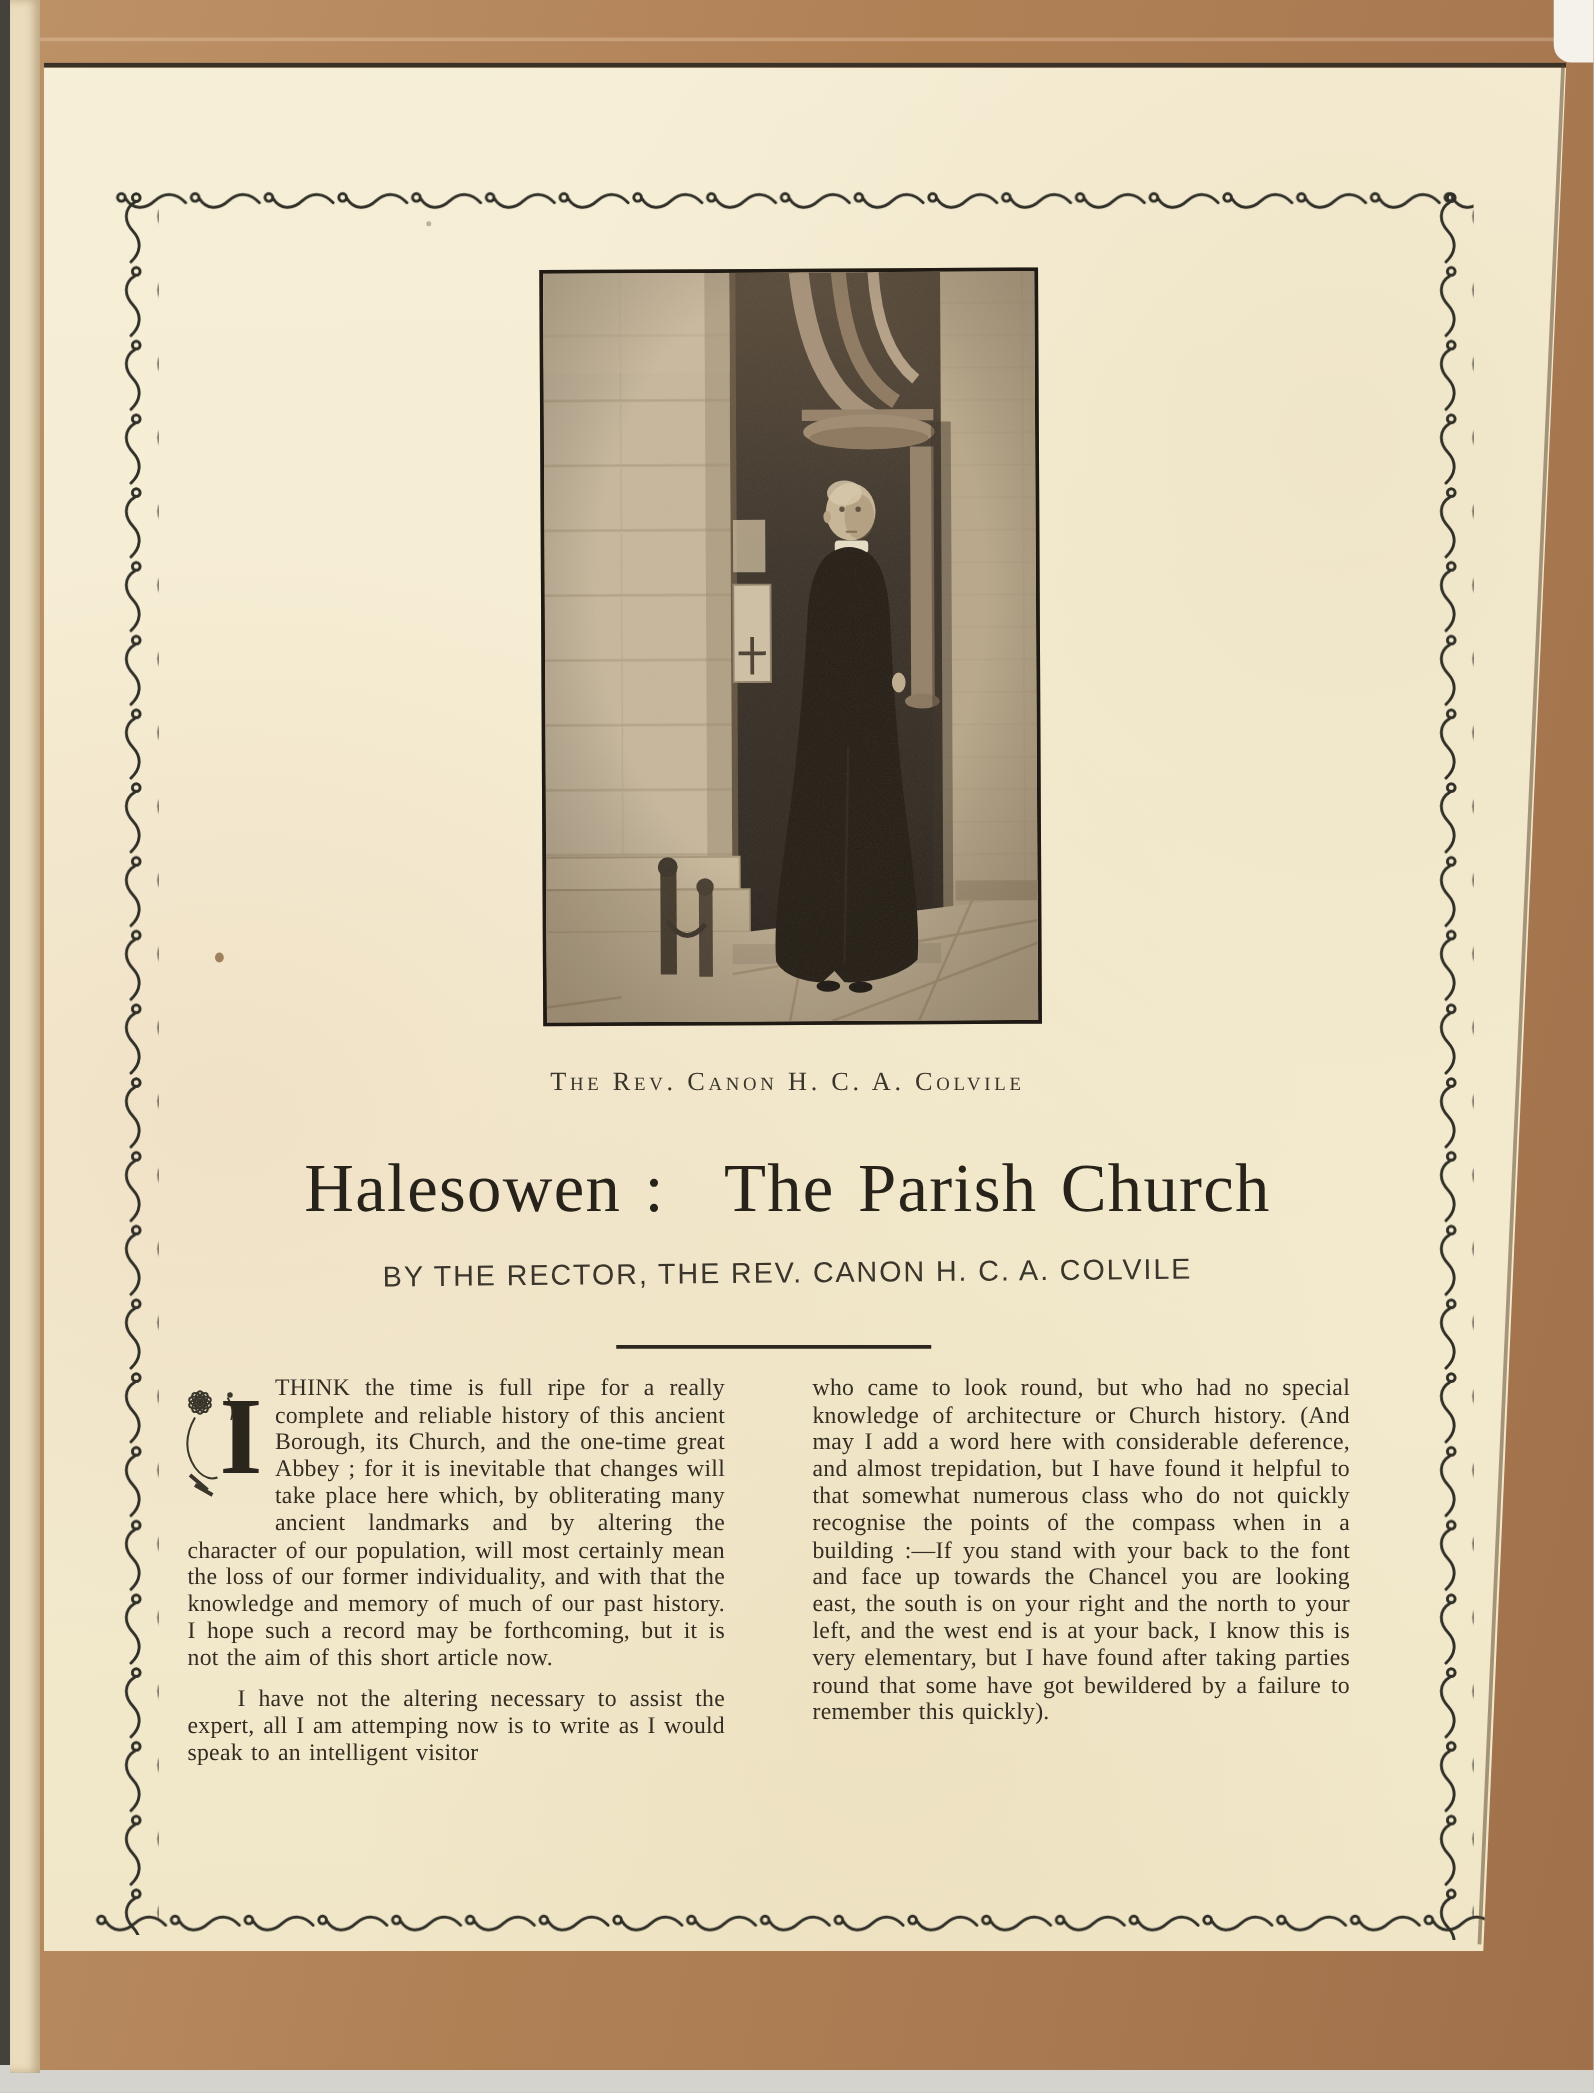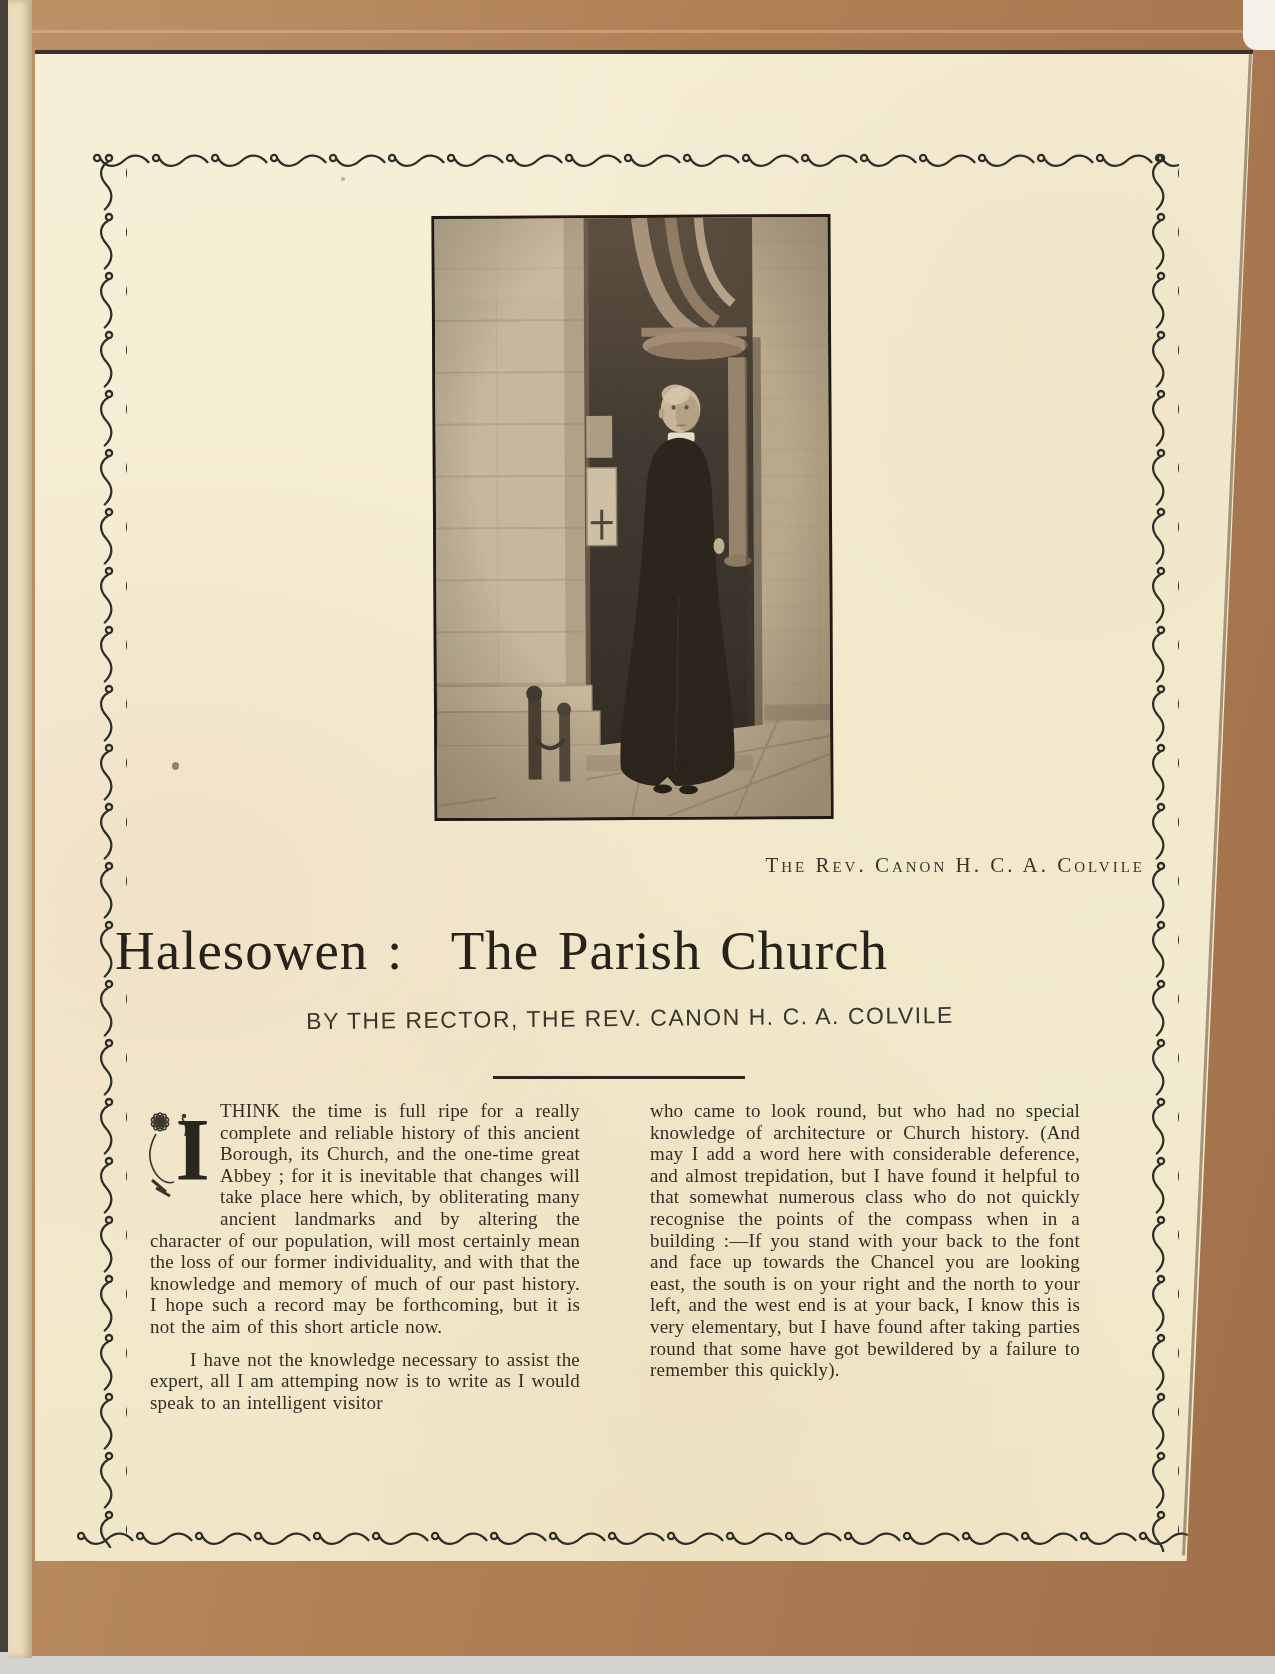--- a/index.html
+++ b/index.html
@@ -27,23 +27,23 @@
   .frame{position:absolute;color:#2f2e27;}
   .frame-top{left:56px;top:92px;width:1088px;height:30px;}
   .frame-bottom{left:40px;top:1470px;width:1136px;height:30px;}
   .frame-left{left:62px;top:98px;width:30px;height:1396px;}
   .frame-right{left:1114px;top:98px;width:30px;height:1400px;}
   
   .photo-frame{position:absolute;left:398px;top:161px;width:393px;height:599px;
     border:3px solid #1f1a13;background:#b5a288;transform:rotate(-.3deg);}
   .photo-frame svg{display:block;width:100%;height:100%;}
   
-  .caption{position:absolute;left:80px;top:799px;width:1030px;text-align:right;
+  .caption{position:absolute;left:80px;top:799px;width:1030px;text-align:center;
     font-variant:small-caps;font-size:21px;letter-spacing:3px;color:#3a352b;}
-  .title{position:absolute;left:80px;top:865px;width:1030px;text-align:left;
+  .title{position:absolute;left:80px;top:865px;width:1030px;text-align:center;
     font-size:55px;line-height:64px;color:#27221a;letter-spacing:1px;word-spacing:4px;}
   .byline{position:absolute;left:80px;top:951px;width:1030px;text-align:center;
     font-family:"Liberation Sans",sans-serif;font-size:23px;letter-spacing:1.5px;
     color:#3b362c;transform:rotate(-.55deg);}
   .rule{position:absolute;left:458px;top:1022px;width:252px;height:3px;background:#2b261e;}
   
   .columns{position:absolute;left:115px;top:1046px;width:930px;display:flex;gap:70px;}
   .col{width:430px;}
   .p{margin:0 0 11px 0;font-size:19px;line-height:21.6px;text-align:justify;
      color:#332d23;letter-spacing:.2px;word-spacing:1.5px;}
@@ -219,21 +219,21 @@
                 <path d="M36,14 C40,20 41,26 39,32"></path>
               </g>
               <circle cx="14" cy="18" r="3.2" fill="#3a362c"></circle>
               <circle cx="38" cy="12" r="2.2" fill="#3a362c"></circle>
               <circle cx="41" cy="22" r="2" fill="#3a362c"></circle>
               <path d="M6,76 L20,88 M10,84 L24,92" stroke="#3a362c" stroke-width="3"></path>
             </svg>
             <span class="dropcap-letter">I</span>
           </span><span>THINK the time is full ripe for a really complete and reliable history of this ancient Borough, its Church, and the one-time great Abbey ; for it is inevitable that changes will take place here which, by obliterating many ancient landmarks and by altering the character of our population, will most certainly mean the loss of our former individuality, and with that the knowledge and memory of much of our past history. I hope such a record may be forthcoming, but it is not the aim of this short article now.</span>
         </p>
-        <p class="p indent">I have not the knowledge necessary to assist the expert, all I am attemping now is to write as I would speak to an intelligent visitor</p>
+        <p class="p indent">I have not the altering necessary to assist the expert, all I am attemping now is to write as I would speak to an intelligent visitor</p>
       </div>
       <div class="col">
         <p class="p">who came to look round, but who had no special knowledge of architecture or Church history. (And may I add a word here with considerable deference, and almost trepidation, but I have found it helpful to that somewhat numerous class who do not quickly recognise the points of the compass when in a building :—If you stand with your back to the font and face up towards the Chancel you are looking east, the south is on your right and the north to your left, and the west end is at your back, I know this is very elementary, but I have found after taking parties round that some have got bewildered by a failure to remember this quickly).</p>
       </div>
     </div>
 
     <div class="speck"></div>
     <div class="speck2"></div>
   </div>
 

